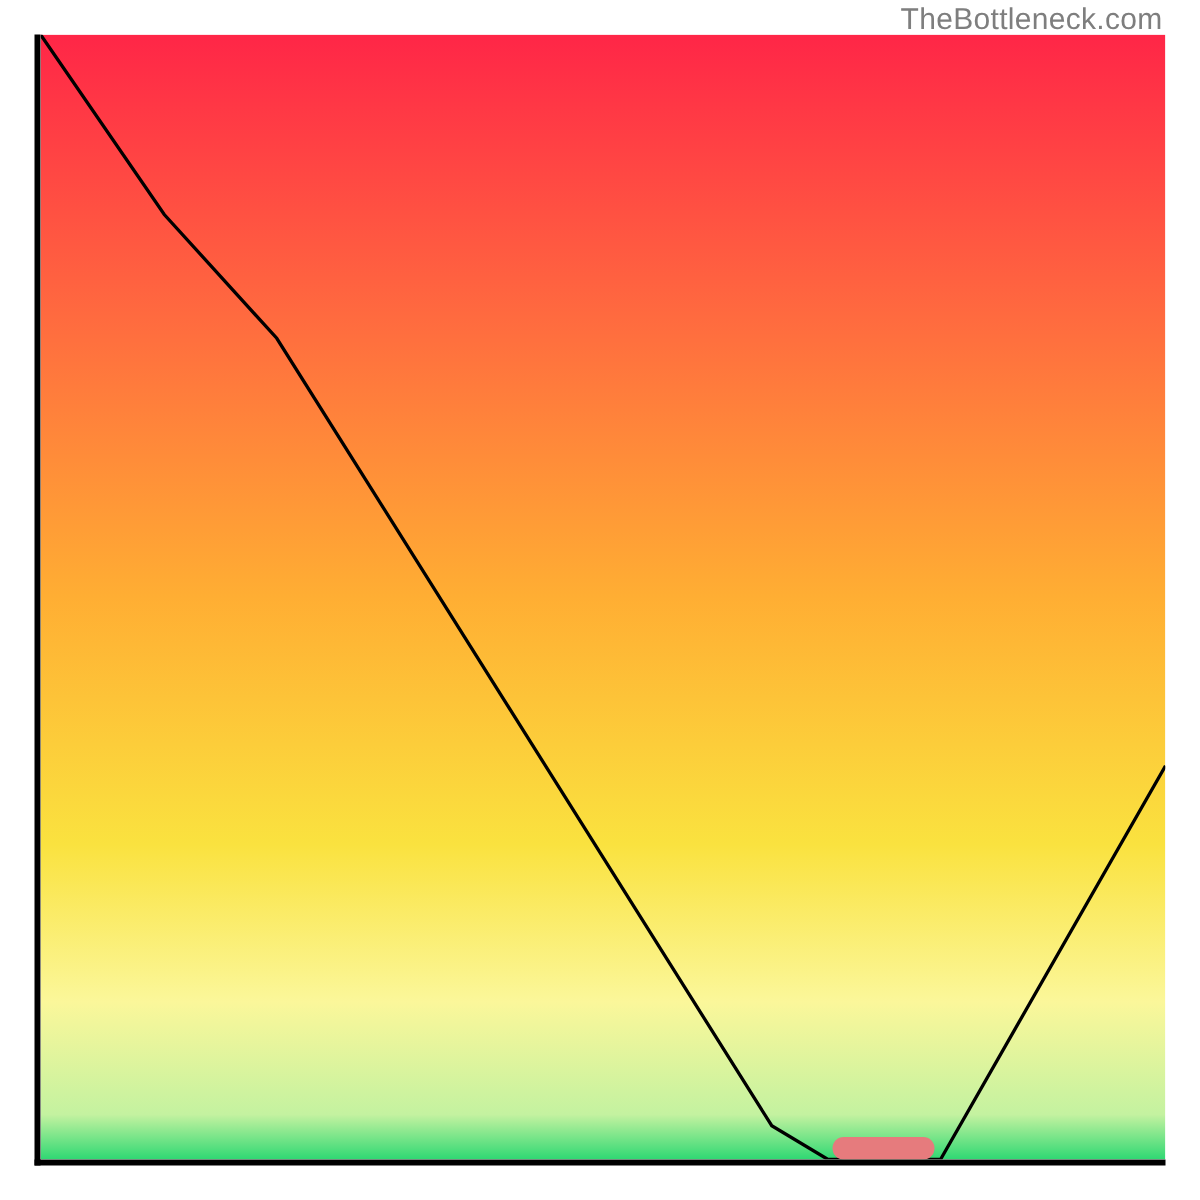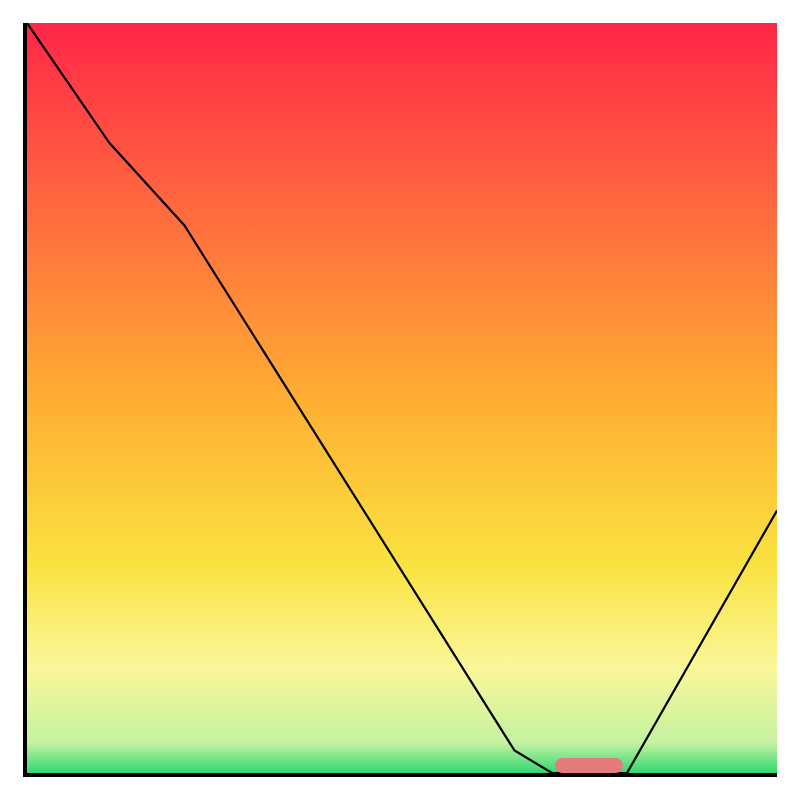--- a/index.html
+++ b/index.html
@@ -49,20 +49,21 @@
     width: 60px;
     height: 15px;
     background: #e67b7d;
     border-radius: 8px;
   }
 </style>
 </head>
 <body>
 <div class="wrap">
 
+  <div class="watermark">TheBottleneck.com</div>
 
   <div class="plot-frame">
     <svg class="bg-gradient" viewBox="0 0 100 100" preserveAspectRatio="none">
       <defs>
         <linearGradient id="bgGrad" x1="0" y1="0" x2="0" y2="1">
             <stop offset="0%" stop-color="#ff2647"></stop>
             <stop offset="25%" stop-color="#ff6a3f"></stop>
             <stop offset="50%" stop-color="#ffae33"></stop>
             <stop offset="72%" stop-color="#fae23f"></stop>
             <stop offset="86%" stop-color="#fbf79a"></stop>

